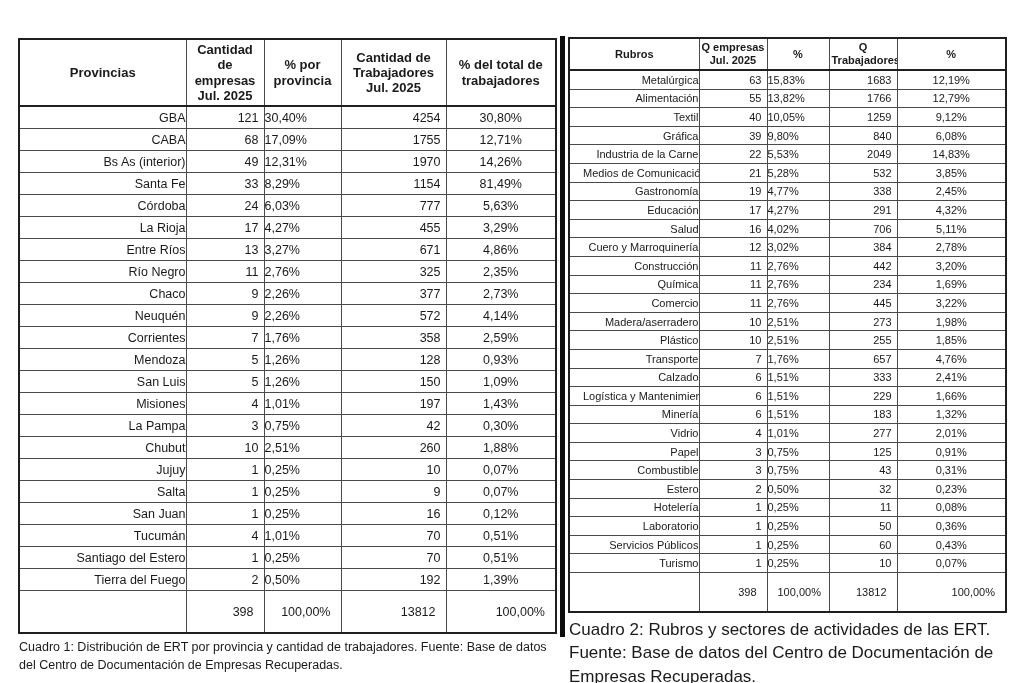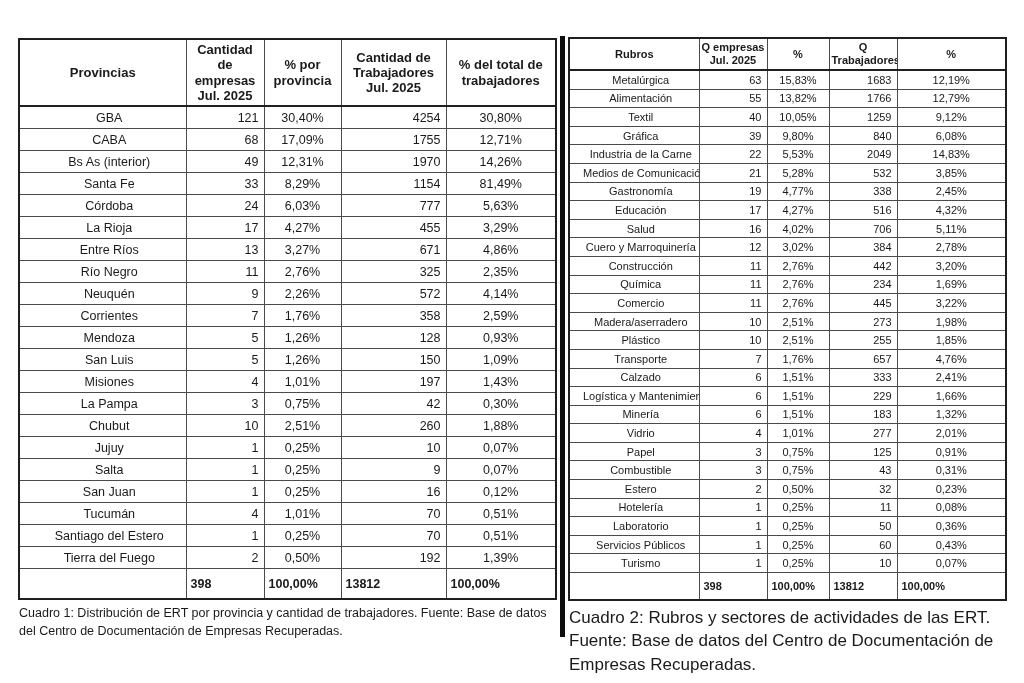--- a/index.html
+++ b/index.html
@@ -41,29 +41,29 @@
   table.t td {white-space:nowrap;}
   
   .t1 {font-size:12.5px;}
   .t1 thead th {height:54px; font-size:13px;}
   .t1 tbody td {height:21px;}
   
   .t2 {font-size:11px;}
   .t2 thead th {height:26px; font-size:11px;}
   .t2 tbody td {height:17.6px;}
   
-  table.t td.c0 {text-align:center;  padding-left:13px;}
+  table.t td.c0 {text-align:right;  padding-left:13px;}
   table.t td.c1 {text-align:right; padding-right:5px;}
-  table.t td.c2 {text-align:center;}
+  table.t td.c2 {}
   table.t td.c3 {text-align:right; padding-right:5px;}
   table.t td.c4 {text-align:center;}
   table.t tr.total-row td {
-    text-align:left;
-    font-weight:bold;
-    padding:4px;
+    text-align:right;
+    font-weight:normal;
+    padding:10px;
   }
   .caption {margin:5px 0 0 1px; line-height:1.4;}
   .cap1 {font-size:12.5px; width:528px;}
   .cap2 {font-size:17px;   width:432px;}
 </style>
 </head>
 <body>
 
 <div class="page">
 
@@ -136,20 +136,27 @@
             <td class="c4">4,86%</td>
           </tr>
           <tr>
             <td class="c0">Río Negro</td>
             <td class="c1">11</td>
             <td class="c2">2,76%</td>
             <td class="c3">325</td>
             <td class="c4">2,35%</td>
           </tr>
           <tr>
+            <td class="c0">Chaco</td>
+            <td class="c1">9</td>
+            <td class="c2">2,26%</td>
+            <td class="c3">377</td>
+            <td class="c4">2,73%</td>
+          </tr>
+          <tr>
             <td class="c0">Neuquén</td>
             <td class="c1">9</td>
             <td class="c2">2,26%</td>
             <td class="c3">572</td>
             <td class="c4">4,14%</td>
           </tr>
           <tr>
             <td class="c0">Corrientes</td>
             <td class="c1">7</td>
             <td class="c2">1,76%</td>
@@ -312,21 +319,21 @@
             <td class="c0">Gastronomía</td>
             <td class="c1">19</td>
             <td class="c2">4,77%</td>
             <td class="c3">338</td>
             <td class="c4">2,45%</td>
           </tr>
           <tr>
             <td class="c0">Educación</td>
             <td class="c1">17</td>
             <td class="c2">4,27%</td>
-            <td class="c3">516</td>
+            <td class="c3">291</td>
             <td class="c4">4,32%</td>
           </tr>
           <tr>
             <td class="c0">Salud</td>
             <td class="c1">16</td>
             <td class="c2">4,02%</td>
             <td class="c3">706</td>
             <td class="c4">5,11%</td>
           </tr>
           <tr>

